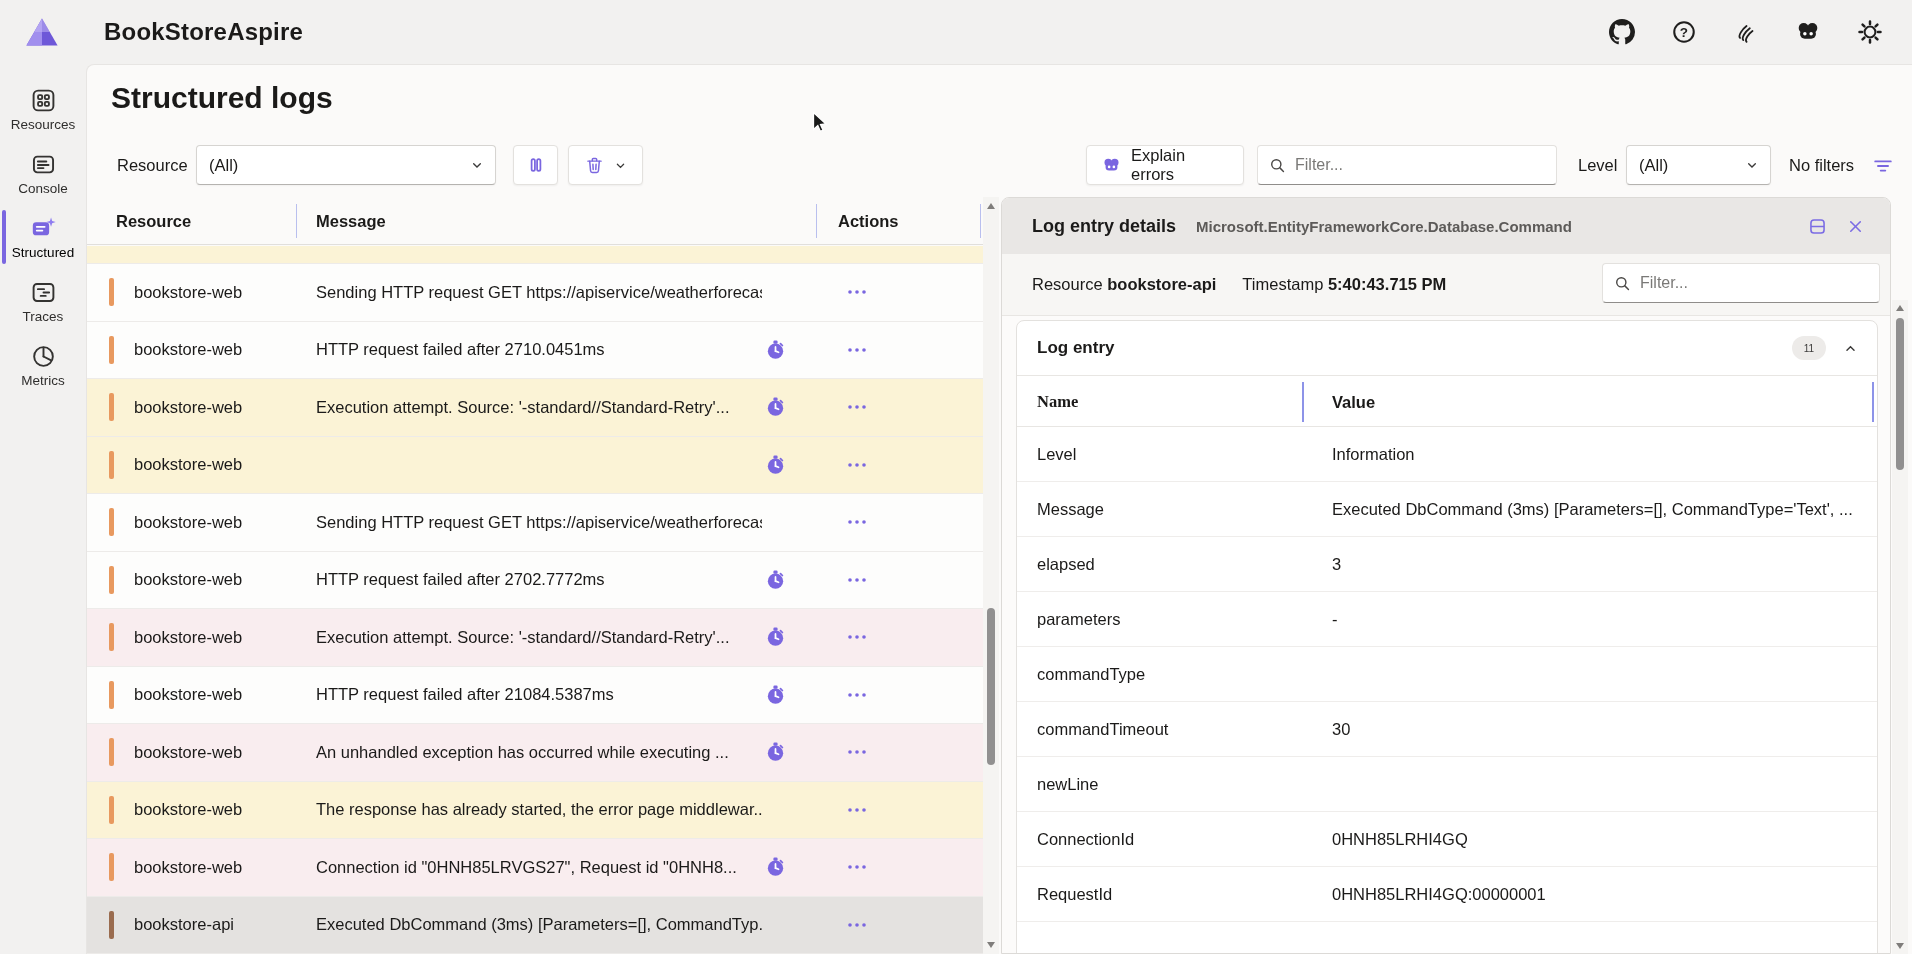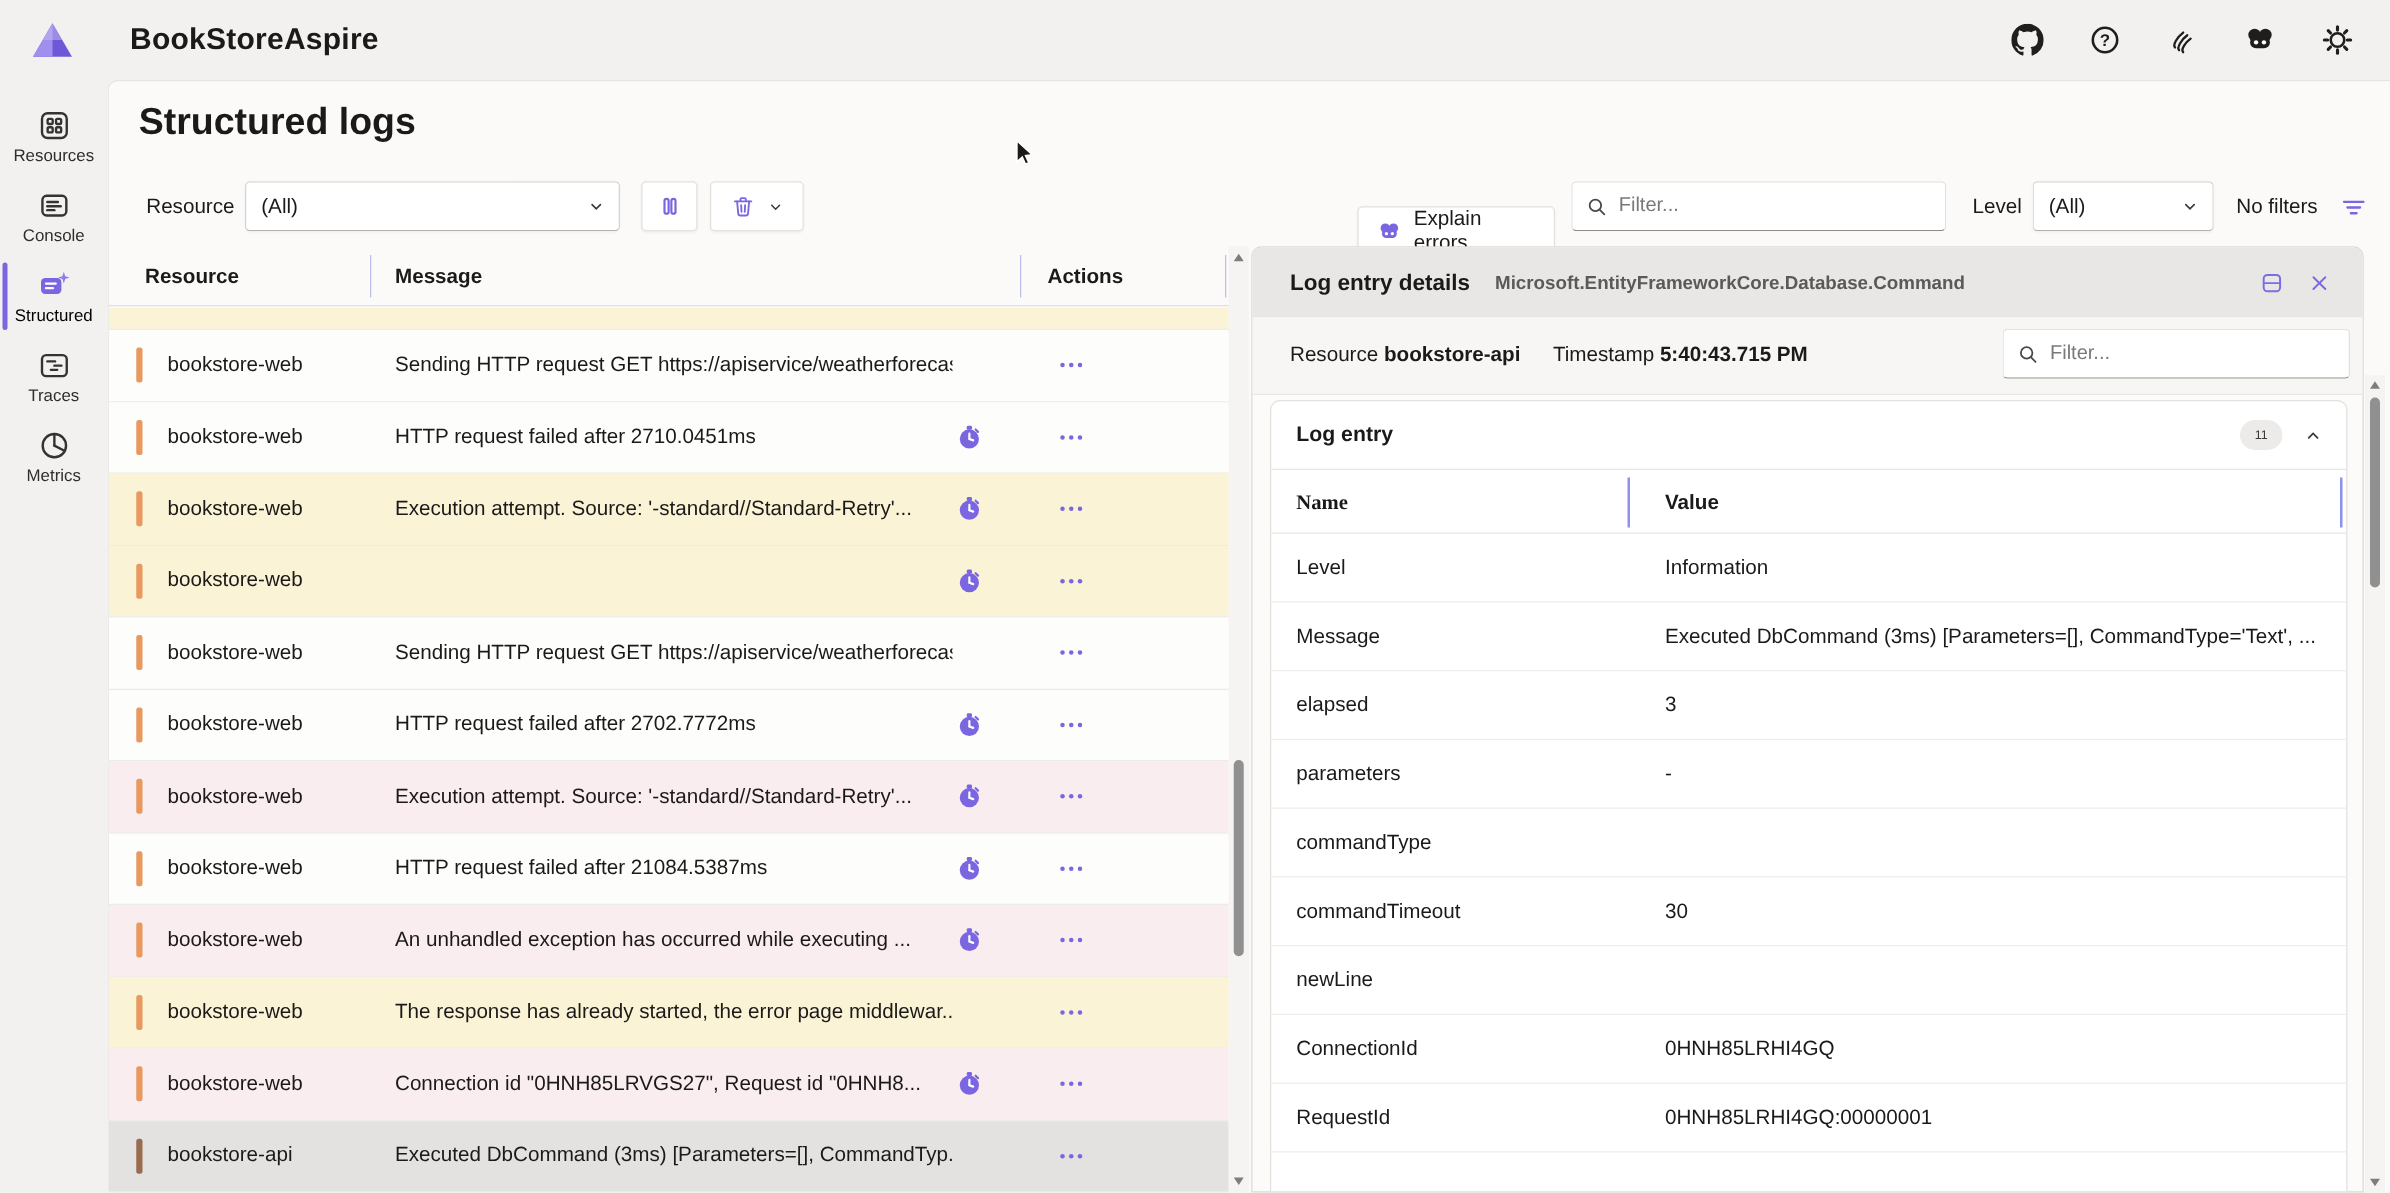--- a/index.html
+++ b/index.html
@@ -25,21 +25,21 @@
   .main { position:absolute; left:86px; top:64px; width:1826px; height:890px; background:#fbfaf9;
     border-radius:8px 0 0 0; border-top:1px solid #e7e5e3; border-left:1px solid #e7e5e3; }
   .page-title { position:absolute; left:24px; top:16px; font-size:30px; font-weight:600; }
 
   
   .tb-label { position:absolute; top:91px; font-size:16.5px; }
   .selectbox { position:absolute; top:80px; height:40px; background:#fff; border:1px solid #d6d4d1; border-bottom-color:#b5b3b0; border-radius:4px; display:flex; align-items:center; cursor:pointer; box-shadow:0 1px 2px rgba(0,0,0,.04); }
   .selectbox .val { margin-left:12px; font-size:16.5px; flex:1; }
   .selectbox .chev { margin-right:10px; }
   .icon-btn { position:absolute; top:80px; height:40px; background:#fff; border:1px solid #e3e1de; border-radius:4px; display:flex; align-items:center; justify-content:center; cursor:pointer; box-shadow:0 1px 2px rgba(0,0,0,.05); }
-  .btn { position:absolute; top:80px; height:40px; background:#fff; border:1px solid #e3e1de; border-radius:4px; display:flex; align-items:center; gap:9px; padding:0 14px; font-size:16.5px; cursor:pointer; box-shadow:0 1px 2px rgba(0,0,0,.05);margin-top:20px; }
+  .btn { position:absolute; top:80px; height:40px; background:#fff; border:1px solid #e3e1de; border-radius:4px; display:flex; align-items:center; gap:9px; padding:0 14px; font-size:16.5px; cursor:pointer; box-shadow:0 1px 2px rgba(0,0,0,.05); }
   .searchbox { position:absolute; top:80px; height:40px; background:#fff; border:1px solid #e3e1de; border-bottom:1px solid #8f8d8a; border-radius:4px; display:flex; align-items:center; padding-left:10px; gap:8px; }
   .searchbox input { border:none; outline:none; font-size:16px; flex:1; background:transparent; color:#1b1a19; font-family:inherit; }
   .searchbox input::placeholder { color:#7a7977; }
 
   
   .log-table { position:absolute; left:0; top:132px; width:896px; bottom:0; }
   .thead { position:relative; height:48px; border-bottom:1px solid #e1dfdc; font-weight:700; font-size:16.5px; }
   .thead .th { position:absolute; top:0; line-height:48px; }
   .vdiv { position:absolute; top:7px; width:1px; height:34px; background:#b9bfee; }
   .rows { position:absolute; top:49px; left:0; right:0; bottom:0; overflow:hidden; }

